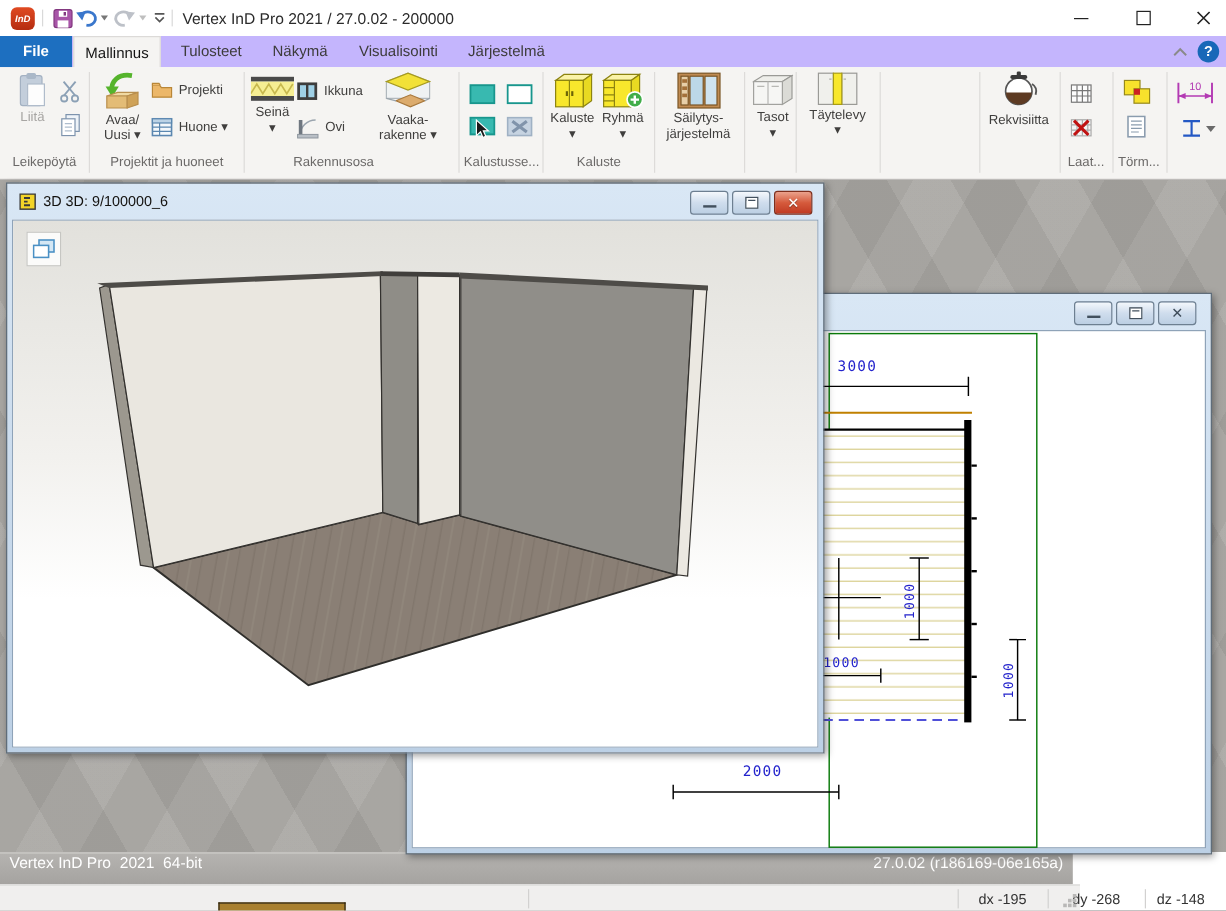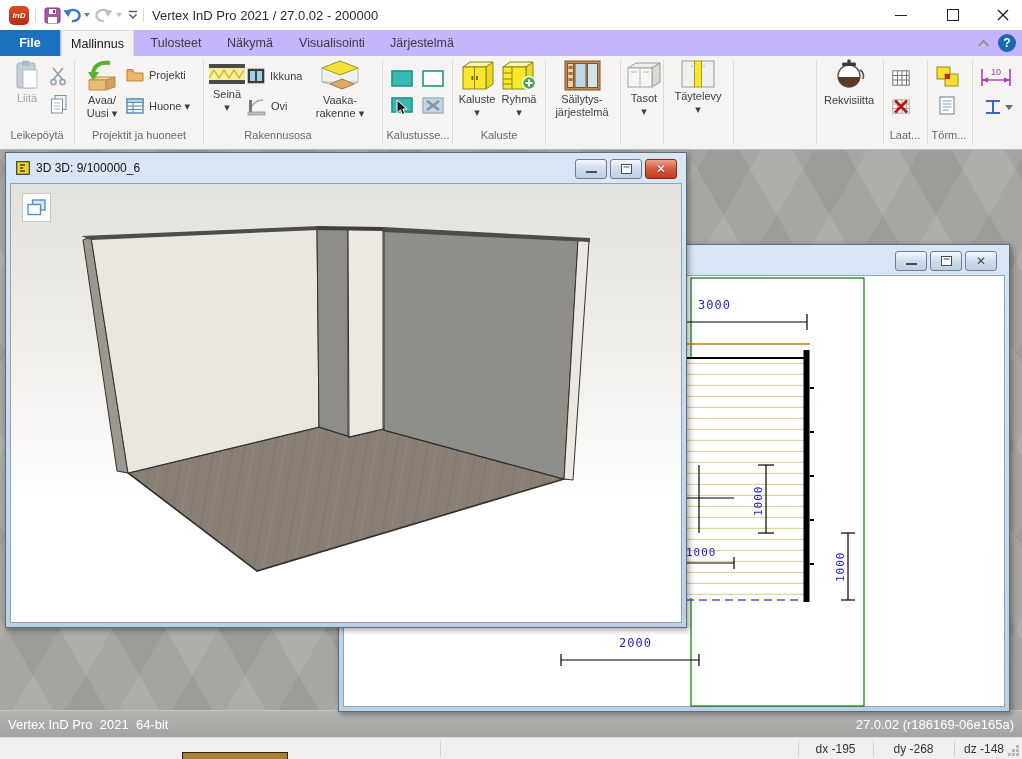--- a/index.html
+++ b/index.html
@@ -62,26 +62,26 @@
   .g-res{width:9px;height:8px;border:1.6px solid #42505e;background:#fff;box-shadow:inset 0 0 0 1.5px #fff, inset 0 2.6px 0 #42505e;}
   .g-x{font:bold 12px "DejaVu Sans",sans-serif;color:#3e4c5a;line-height:1;}
   .g-x.w{color:#fff;text-shadow:0 1px 1px rgba(0,0,0,.4);}
 
   
   .vp3d-bg{position:absolute;inset:0;background:linear-gradient(#e2e1dc,#f2f1ee 45%,#ffffff 72%);}
   .cascadebtn{position:absolute;left:11px;top:9px;width:27px;height:27px;background:#fbfbfa;
     border:1px solid #c6c6c2;display:flex;align-items:center;justify-content:center;}
 
   
-  .infobar{position:absolute;left:0;top:710px;width:1022px;height:27px;
+  .infobar{position:absolute;left:0;top:710px;width:894px;height:27px;
     background:linear-gradient(#b5b3b0,#a5a3a0);border-top:1px solid #c4c2bf;box-sizing:border-box;
-    color:#fff;font-size:13px;display:flex;align-items:center;}
+    color:#fff;font-size:13px;display:flex;align-items:flex-start;}
   .infobar .lefttxt{margin-left:8px;white-space:pre;}
   .infobar .righttxt{margin-left:auto;margin-right:8px;white-space:pre;}
-  .statusbar{position:absolute;left:0;top:737px;width:1022px;height:22px;background:#f0efee;
+  .statusbar{position:absolute;left:0;top:737px;width:900px;height:22px;background:#f0efee;
     border-top:1px solid #d8d7d6;box-sizing:border-box;font-size:12px;color:#333;}
   .ssep{position:absolute;top:3px;height:16px;width:1px;background:#d2d1d0;}
   .scell{position:absolute;top:0;height:22px;display:flex;align-items:center;justify-content:center;}
   .grip{position:absolute;right:3px;bottom:3px;width:3px;height:3px;background:#b9b8b7;
     box-shadow:-4px 0 0 #b9b8b7,0 -4px 0 #b9b8b7,-8px 0 0 #b9b8b7,0 -8px 0 #b9b8b7,-4px -4px 0 #b9b8b7;}
   .peek{position:absolute;left:182px;top:752px;width:106px;height:7px;background:#a9802f;
     border:1px solid #2c2413;border-bottom:none;box-sizing:border-box;z-index:60;}
 
   svg{display:block;}
 </style>

